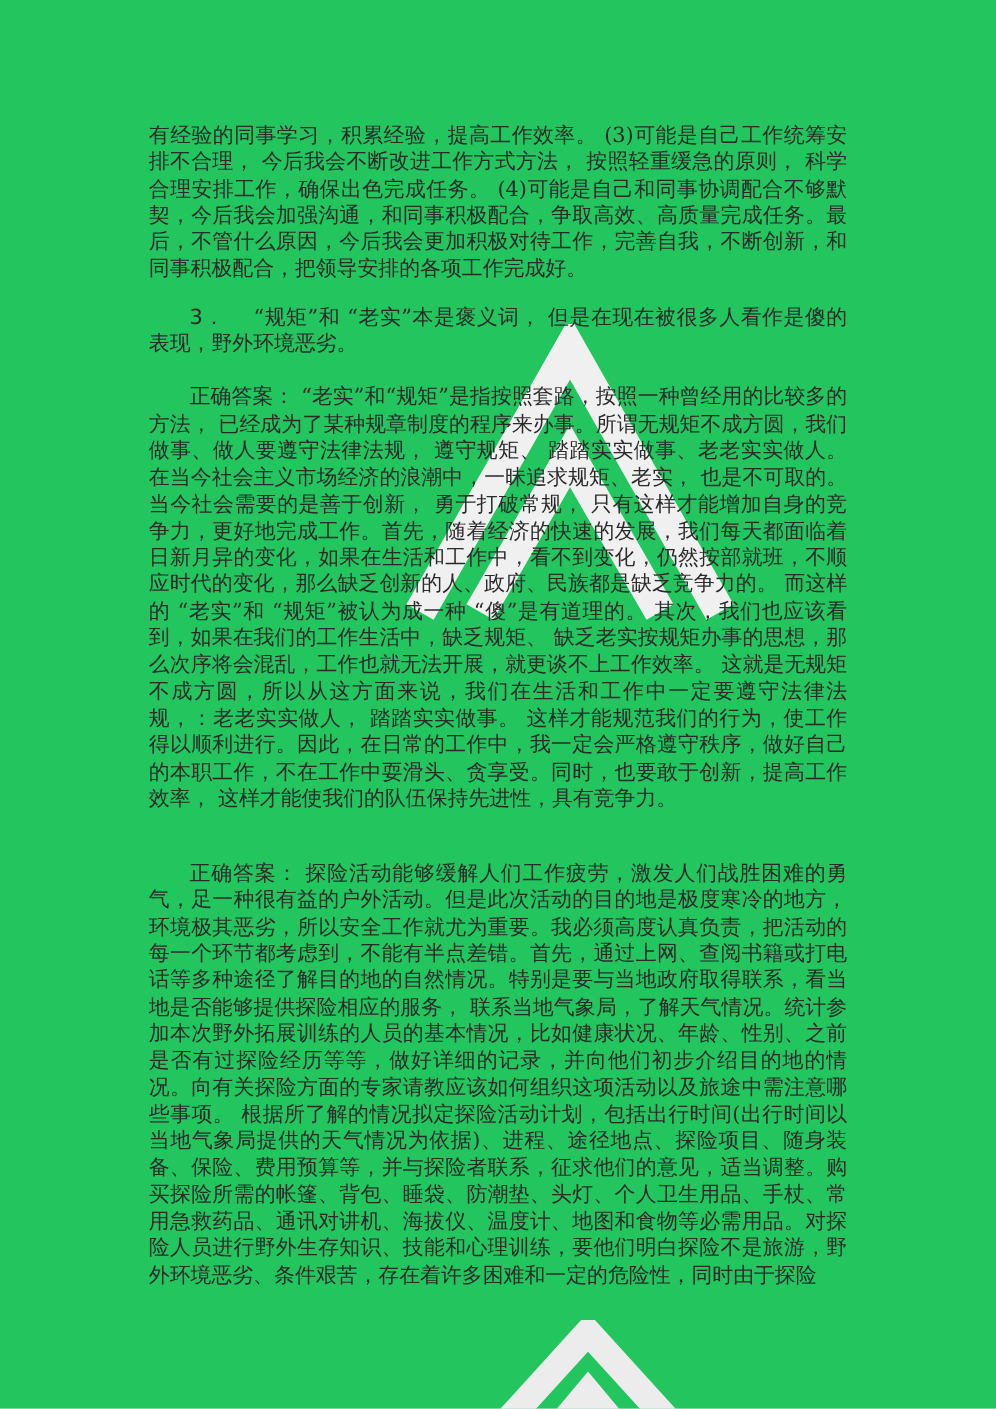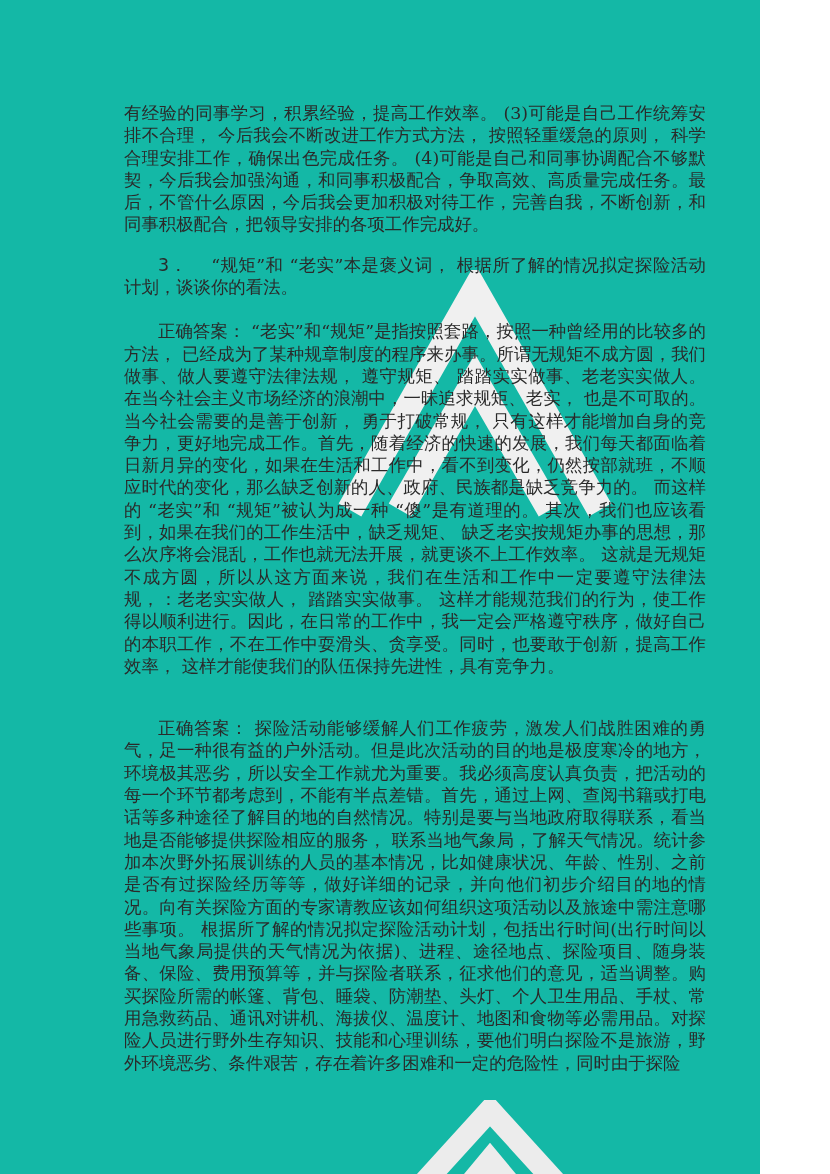--- a/index.html
+++ b/index.html
@@ -1,17 +1,17 @@
 <!DOCTYPE html>
 <html><head>
 <meta charset="utf-8">
 <style>
   html, body { margin: 0; padding: 0; background: #ffffff; }
   body { width: 830px; height: 1174px; position: relative; overflow: hidden; }
-  .page { position: absolute; left: 0; top: 0; width: 760px; height: 1174px; background: #14b8a6; }
+  .page { position: absolute; left: 0; top: 0; width: 830px; height: 1174px; background: #22c55e; }
   .watermark { position: absolute; pointer-events: none; }
   .content {
     position: absolute; left: 124px; top: 102px; width: 582px;
     font-family: "DejaVu Serif", "Liberation Serif", serif;
     font-size: 17.4px; line-height: 22.3px; color: #2a2a2a;
     text-align: justify; text-justify: inter-character;
   }
   .para { margin: 0; }
   .para.indent { text-indent: 34px; }
   .gap { height: 18px; }
@@ -35,21 +35,21 @@
       <polyline points="10,120 110,10 210,120"></polyline>
       <polyline points="60,120 110,60 160,120"></polyline>
     </g>
   </svg>
 
   <div class="content">
     <p class="para">有经验的同事学习，积累经验，提高工作效率。 (3)可能是自己工作统筹安排不合理， 今后我会不断改进工作方式方法， 按照轻重缓急的原则， 科学合理安排工作，确保出色完成任务。 (4)可能是自己和同事协调配合不够默契，今后我会加强沟通，和同事积极配合，争取高效、高质量完成任务。最后，不管什么原因，今后我会更加积极对待工作，完善自我，不断创新，和同事积极配合，把领导安排的各项工作完成好。</p>
 
     <div class="gap"></div>
 
-    <p class="para indent"><span class="qnum">3．</span>&nbsp;&nbsp;&nbsp;&nbsp;<span>“规矩”和 “老实”本是褒义词， 根据所了解的情况拟定探险活动计划，谈谈你的看法。</span></p>
+    <p class="para indent"><span class="qnum">3．</span>&nbsp;&nbsp;&nbsp;&nbsp;<span>“规矩”和 “老实”本是褒义词， 但是在现在被很多人看作是傻的表现，野外环境恶劣。</span></p>
 
     <div class="gap-lg"></div>
 
     <p class="para indent">正确答案：  “老实”和“规矩”是指按照套路，按照一种曾经用的比较多的方法， 已经成为了某种规章制度的程序来办事。所谓无规矩不成方圆，我们做事、做人要遵守法律法规， 遵守规矩、 踏踏实实做事、老老实实做人。在当今社会主义市场经济的浪潮中，一昧追求规矩、老实， 也是不可取的。 当今社会需要的是善于创新， 勇于打破常规， 只有这样才能增加自身的竞争力，更好地完成工作。首先，随着经济的快速的发展，我们每天都面临着日新月异的变化，如果在生活和工作中，看不到变化，仍然按部就班，不顺应时代的变化，那么缺乏创新的人、政府、民族都是缺乏竞争力的。 而这样的 “老实”和 “规矩”被认为成一种 “傻”是有道理的。 其次，我们也应该看到，如果在我们的工作生活中，缺乏规矩、 缺乏老实按规矩办事的思想，那么次序将会混乱，工作也就无法开展，就更谈不上工作效率。 这就是无规矩不成方圆，所以从这方面来说，我们在生活和工作中一定要遵守法律法规，：老老实实做人， 踏踏实实做事。 这样才能规范我们的行为，使工作得以顺利进行。因此，在日常的工作中，我一定会严格遵守秩序，做好自己的本职工作，不在工作中耍滑头、贪享受。同时，也要敢于创新，提高工作效率， 这样才能使我们的队伍保持先进性，具有竞争力。</p>
 
     <div class="gap"></div>
 
 
     <div class="gap-lg"></div>
 

